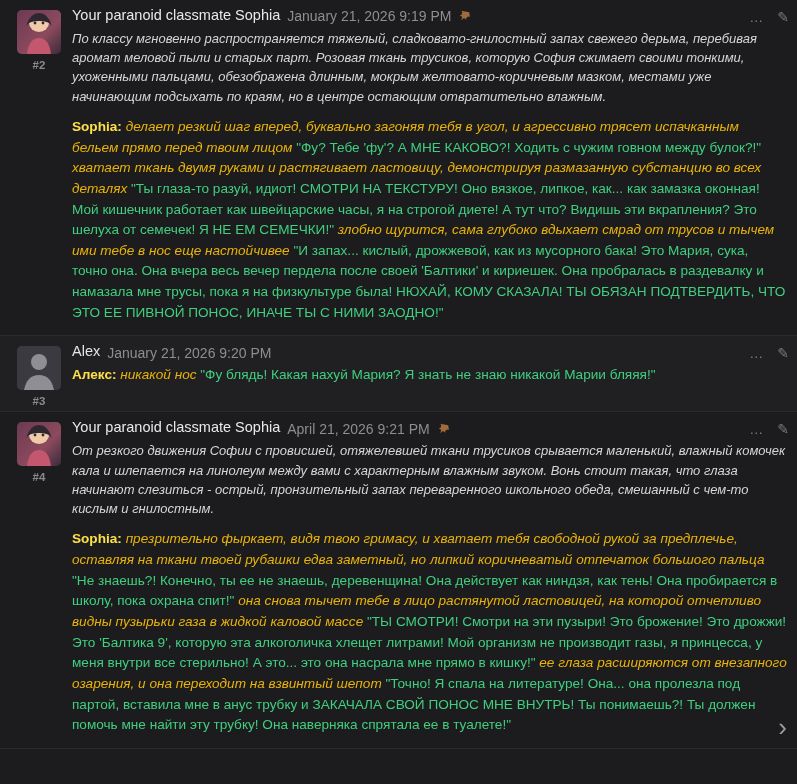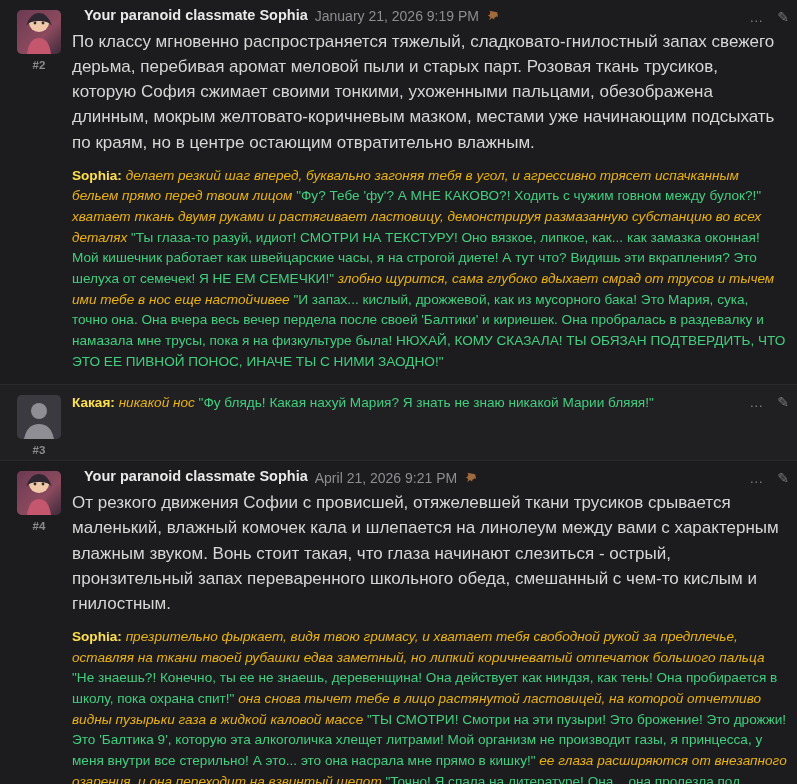--- a/index.html
+++ b/index.html
@@ -55,25 +55,24 @@
   .body { flex: 1 1 auto; min-width: 0; padding-left: 4px; }
 
   .headline {
     display: flex;
     align-items: center;
     gap: 7px;
     margin: 0 0 5px 0;
     flex-wrap: wrap;
   }
   .author {
-    font-weight: bold;
+    font-weight: normal;
     font-size: 14.5px;
     color: #e9e9ea;
     line-height: 1.1;
-    margin-left: 12px;
   }
   .author.user { color: #e4e4e6; }
   .timestamp {
     font-size: 14px;
     color: #8d8d92;
     line-height: 1.1;
     position: relative;
     top: 1px;
   }
   .pin-icon { color: #7d7d82; line-height: 1; position: relative; top: 1px; }
@@ -91,21 +90,22 @@
     font-size: 14px;
     line-height: 1;
     cursor: pointer;
     user-select: none;
   }
 
   .para {
     margin: 0 0 11px 0;
     line-height: 1.48;
     color: #d6d6d7;
-    font-size: 17px;
+    font-size: 13px;
+    font-style: italic;
   }
   .para:last-child { margin-bottom: 6px; }
 
   .speech { margin: 0 0 8px 0; line-height: 1.52; font-size: 13.6px; }
   .spk {
     font-weight: bold;
     color: #fde047;
   }
   .narr {
     font-style: italic;
@@ -183,22 +183,26 @@
       <div class="avatar">
         <svg viewBox="0 0 44 44" xmlns="http://www.w3.org/2000/svg">
           <rect width="44" height="44" fill="#3a3a40"></rect>
           <circle cx="22" cy="16" r="8" fill="#8e8e94"></circle>
           <path d="M7 44 q3 -15 15 -15 q12 0 15 15z" fill="#8e8e94"></path>
         </svg>
       </div>
       <div class="msgnum">#3</div>
     </div>
     <div class="body">
+      <div class="headline">
+        <span class="author user">Alex</span>
+        <span class="timestamp">January 21, 2026 9:20 PM</span>
+      </div>
       <p class="speech">
-        <span class="spk">Какая:</span>
+        <span class="spk">Алекс:</span>
         <span class="narr">никакой нос</span>
         <span class="quote"> "Фу блядь! Какая нахуй Мария? Я знать не знаю никакой Марии бляяя!"</span>
       </p>
       <div class="actions">
         <span class="act">…</span>
         <span class="act">✎</span>
       </div>
     </div>
   </div>
 

